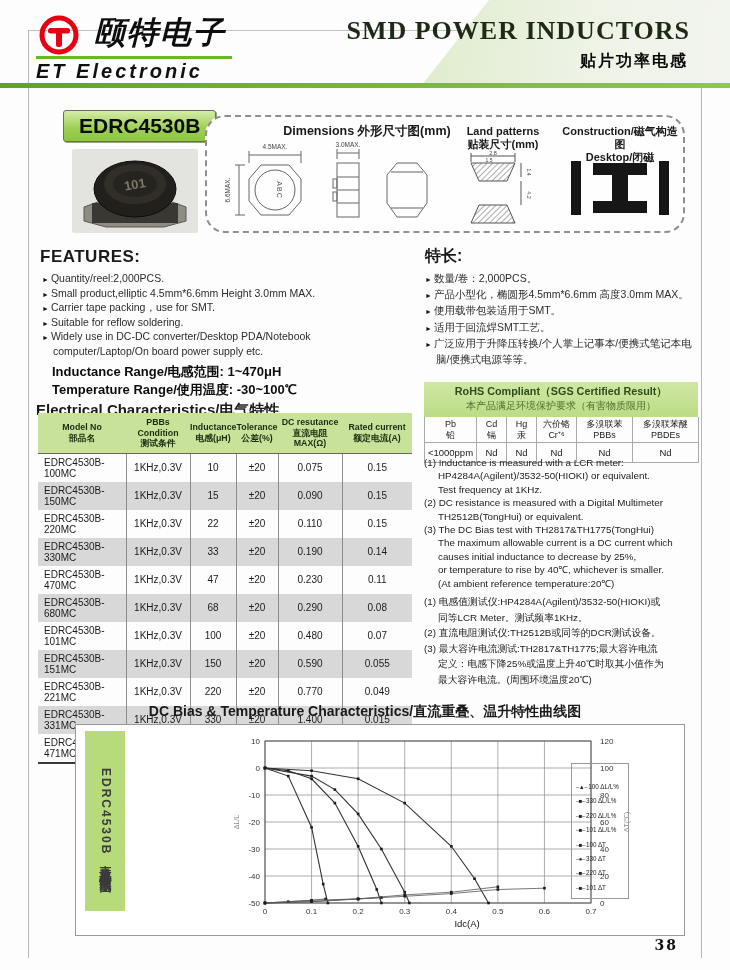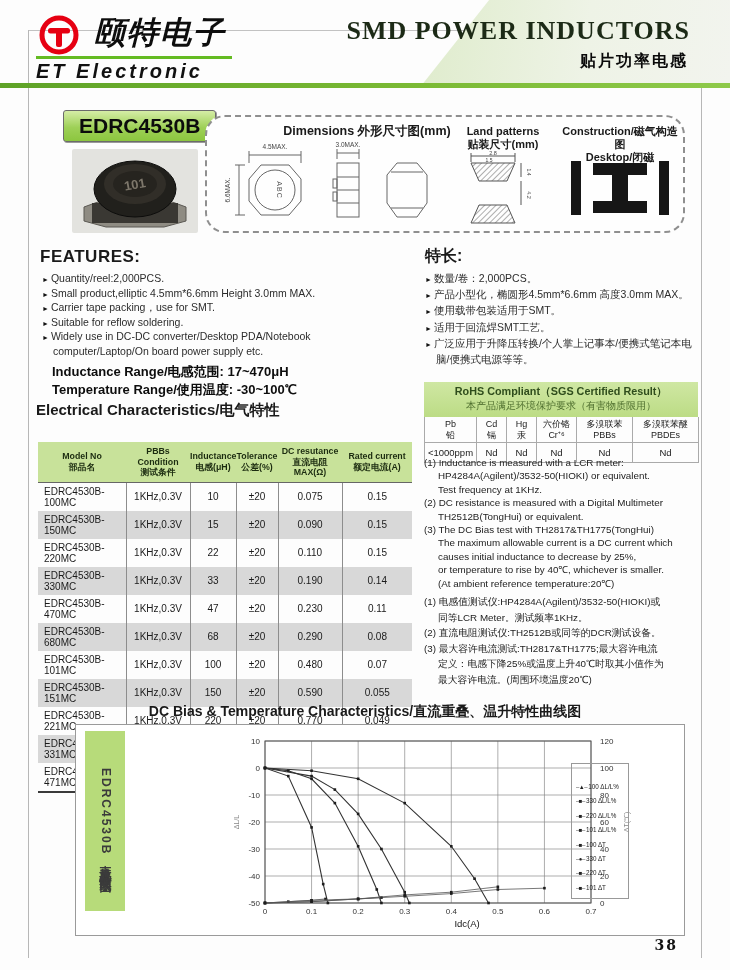--- a/index.html
+++ b/index.html
@@ -54,21 +54,21 @@
   .rohs-head { background:linear-gradient(180deg,#cfe7a3,#bcdc85); text-align:center; padding:3px 0 4px; }
   .rohs-title { font-size:10.8px; font-weight:700; color:#2f4d1c; }
   .rohs-sub { font-size:10px; color:#4e6e2e; }
   .rohs table { width:100%; border-collapse:collapse; table-layout:fixed; }
   .rohs th, .rohs td { border:1px solid #aaa; border-top:none; text-align:center; }
   .rohs th { font-size:9px; font-weight:400; line-height:10.5px; padding:2px 0; color:#222; }
   .rohs td { font-size:9.5px; padding:4px 0; }
 
   
   .elec-head { left:36px; top:401px; font-size:15px; font-weight:700; }
-  .elec { left:38px; top:442px; width:374px; }
+  .elec { left:38px; top:413px; width:374px; }
   .elec table { width:100%; border-collapse:collapse; table-layout:fixed; }
   .elec thead th { background:#c8e29a; font-size:8.8px; line-height:10.5px; font-weight:700;
                    padding:4px 0; color:#1c2c10; border-bottom:1px solid #666; }
   .elec tbody td { font-size:10px; padding:3px 2px; text-align:center; border-left:1px solid #8d8d8d; }
   .elec tbody td:first-child { border-left:none; text-align:left; padding-left:6px; }
   .elec tbody tr:nth-child(even) td { background:#d8d8d8; }
   .elec table { border-bottom:2px solid #3a3a3a; }
 
   
   .notes { width:280px; font-size:9.8px; line-height:13.4px; color:#222; }
@@ -214,21 +214,21 @@
 <div class="abs feat-head-cn">特长:</div>
 <ul class="abs feat-list feat-list-cn" id="feat-cn">
     <li>数量/卷：2,000PCS。</li>
     <li>产品小型化，椭圆形4.5mm*6.6mm 高度3.0mm MAX。</li>
     <li>使用载带包装适用于SMT。</li>
     <li>适用于回流焊SMT工艺。</li>
     <li>广泛应用于升降压转换/个人掌上记事本/便携式笔记本电脑/便携式电源等等。</li>
   </ul>
 
 <div class="abs ranges">
-  <div>Inductance Range/电感范围: 17~470μH</div>
+  <div>Inductance Range/电感范围: 1~470μH</div>
   <div>Temperature Range/使用温度: -30~100℃</div>
 </div>
 
 <div class="abs rohs">
   <div class="rohs-head">
     <div class="rohs-title">RoHS Compliant（SGS Certified Result）</div>
     <div class="rohs-sub">本产品满足环境保护要求（有害物质限用）</div>
   </div>
   <table>
     <colgroup>

